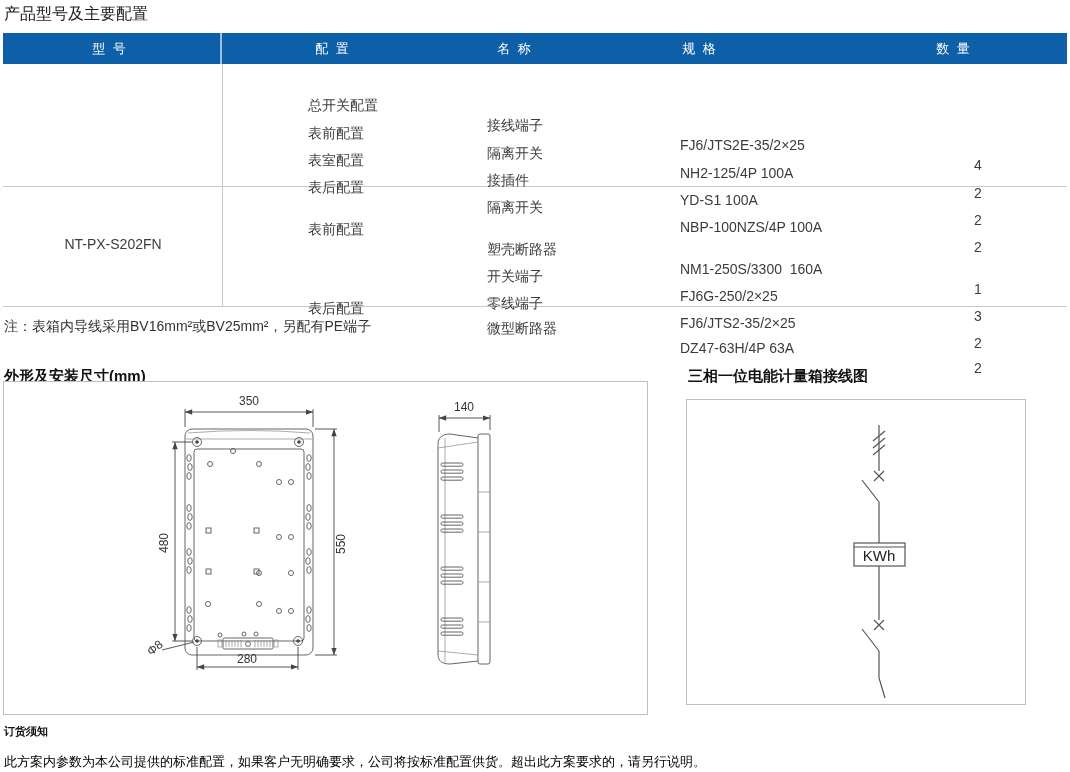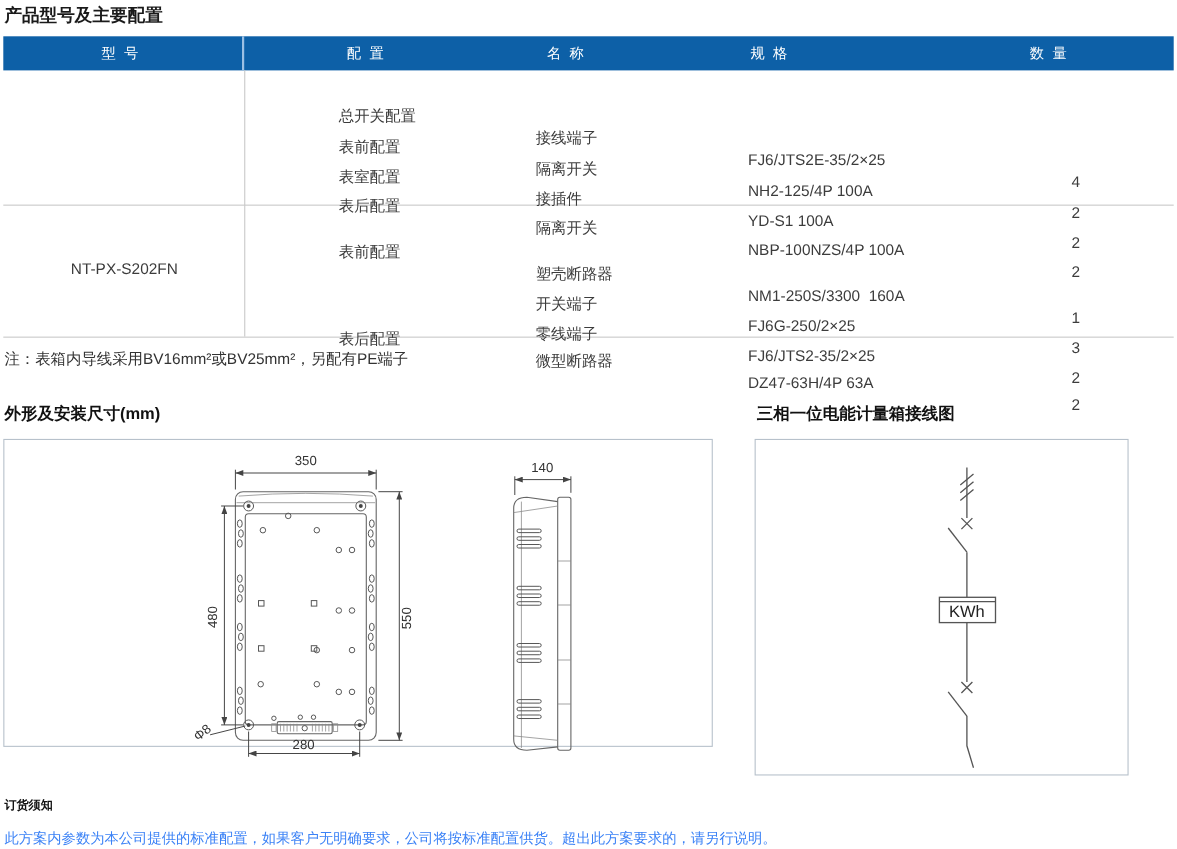--- a/index.html
+++ b/index.html
@@ -1,41 +1,41 @@
 <!DOCTYPE html>
 <html><head>
 <meta charset="utf-8">
 <style>
   html,body{margin:0;padding:0;background:#fff;}
   body{width:1070px;height:772px;position:relative;font-family:"Liberation Sans",sans-serif;color:#3c3c3c;}
   .abs{position:absolute;}
-  .page-title{left:4px;top:4px;font-size:16px;font-weight:bold;color:#1a1a1a;}
+  .page-title{left:4px;top:4px;font-size:16px;font-weight:normal;color:#1a1a1a;}
   
   .thead{left:3px;top:33px;width:1064px;height:31px;background:#0d60a7;}
   .th{position:absolute;top:7px;transform:translateX(-50%);color:#fff;font-size:13px;letter-spacing:2px;white-space:pre;}
   .th-model{left:107px;} .th-config{left:330px;} .th-name{left:512px;} .th-spec{left:697px;} .th-qty{left:951px;}
   .hdr-divider{position:absolute;left:217px;top:0;width:2px;height:31px;background:#9cc0e4;}
   .tbody{left:3px;top:64px;width:1064px;height:242px;border-bottom:1px solid #c9c9c9;}
   .vline{position:absolute;left:219px;top:0;width:1px;height:242px;background:#c9c9c9;}
   .hline{position:absolute;left:0;top:122px;width:1064px;height:1px;background:#c9c9c9;}
   .model{position:absolute;left:0;width:220px;text-align:center;font-size:14px;height:20px;line-height:20px;}
   .model-1{top:50px;} .model-2{top:170px;}
   .line{position:absolute;left:0;width:1064px;height:20px;line-height:20px;font-size:14px;white-space:pre;}
   .l0{top:11px;} .l1{top:39px;} .l2{top:66px;} .l3{top:93px;}
   .l4{top:135px;} .l5{top:162px;} .l6{top:189px;} .l7{top:214px;}
   .c-config{position:absolute;left:305px;} .c-name{position:absolute;left:484px;}
   .c-spec{position:absolute;left:677px;} .c-qty{position:absolute;left:960px;width:30px;text-align:center;}
   .note{left:4px;top:318px;font-size:14px;color:#333;}
   .sec-title{font-size:15px;font-weight:bold;color:#111;top:367px;}
   .sec-left{left:4px;} .sec-right{left:688px;}
   .panel{border:1px solid #b7c1cb;background:#fff;box-sizing:border-box;}
-  .panel-left{left:3px;top:399px;width:645px;height:280px;padding-left:29px;}
+  .panel-left{left:3px;top:381px;width:645px;height:334px;}
   .panel-right{left:686px;top:399px;width:340px;height:306px;}
   .order-title{left:4px;top:724px;font-size:11px;font-weight:bold;color:#111;}
-  .order-text{left:4px;top:753px;font-size:13px;color:#3b82f6;}
+  .order-text{left:4px;top:753px;font-size:13px;color:#000000;}
   svg{display:block;}
   .dwg{stroke:#666;fill:none;stroke-width:1;}
   .dwg-thin{stroke:#888;fill:none;stroke-width:0.7;}
   .dim-line{stroke:#444;fill:none;stroke-width:0.9;}
   .dim{font-size:12px;fill:#333;font-family:"Liberation Sans",sans-serif;}
   .hole{stroke:#555;fill:none;stroke-width:0.9;}
   .holefill{fill:#444;stroke:none;}
   .wire{stroke:#555;fill:none;stroke-width:1.2;}
   .meter-label{font-size:15px;fill:#222;font-family:"Liberation Sans",sans-serif;}
 </style>

